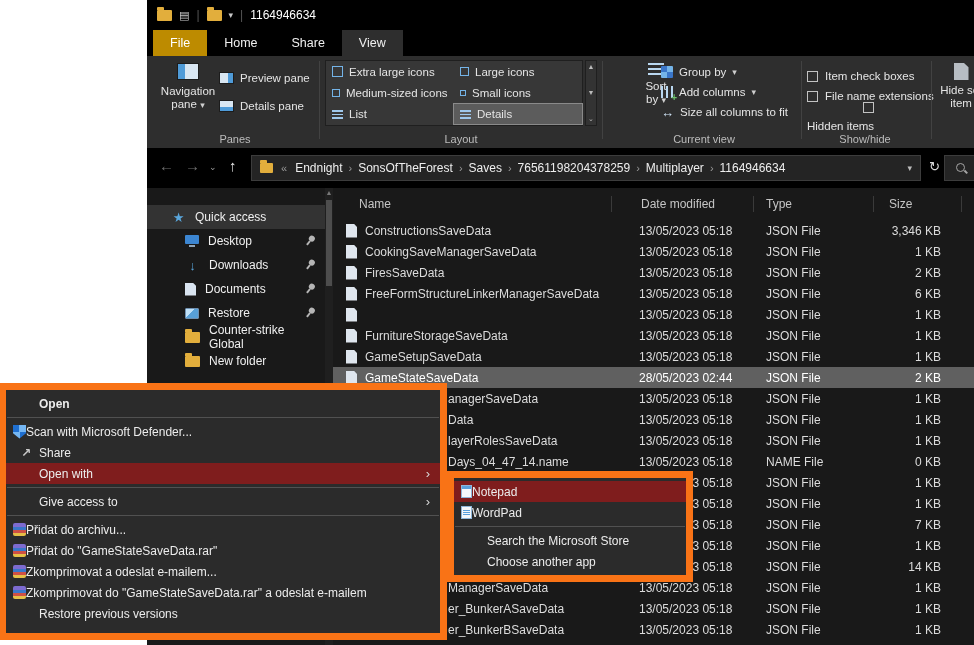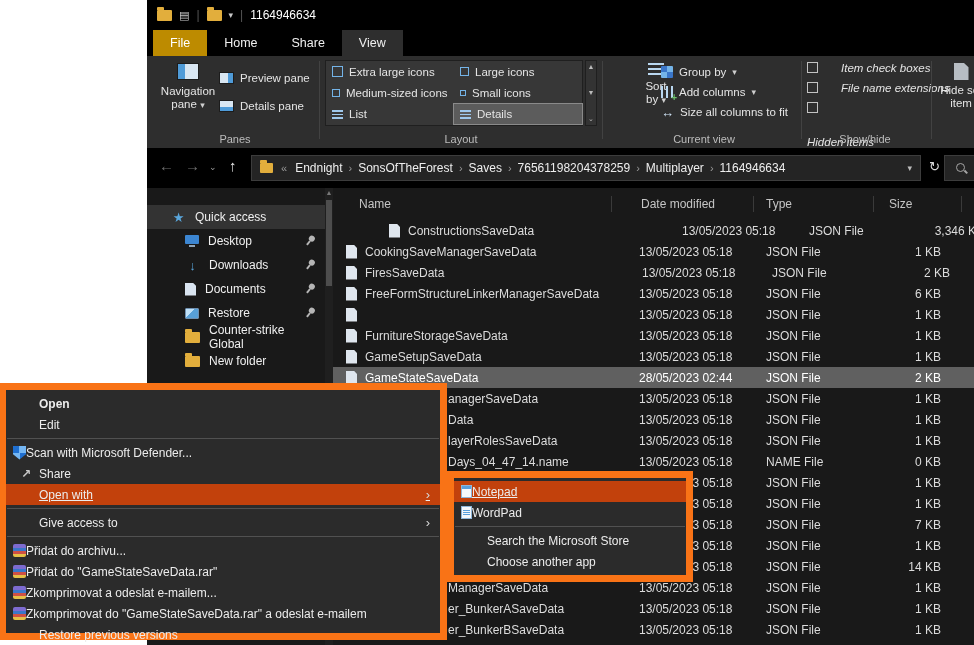--- a/index.html
+++ b/index.html
@@ -45,21 +45,21 @@
   #gal-scroll { position:absolute; left:438px; top:4px; width:12px; height:66px; background:#333; border:1px solid #1f1f1f; display:flex; flex-direction:column; justify-content:space-between; align-items:center; color:#bbb; font-size:7px; padding:2px 0; }
 
   #sort-btn { position:absolute; left:486px; top:4px; width:46px; height:70px; text-align:center; }
   .sort-ico { width:16px; height:13px; margin:3px auto 4px; background:repeating-linear-gradient(#b9d7f0 0 2px,transparent 2px 5px); }
   .cv-row { position:absolute; left:514px; height:20px; display:flex; align-items:center; gap:6px; }
   .groupby-ico { width:12px; height:12px; background:conic-gradient(#74b4e8 0 25%,#3a76c9 0 50%,#74b4e8 0 75%,#3a76c9 0); border-radius:1px; flex:none; }
   .addcol-ico { width:12px; height:12px; background:repeating-linear-gradient(90deg,#b9d7f0 0 2px,transparent 2px 5px); position:relative; flex:none; }
   .addcol-ico::after { content:"+"; position:absolute; right:-4px; bottom:-5px; color:#6cc06c; font-size:10px; font-weight:bold; }
   .sizecol-ico::before { content:"↔"; color:#cfe3f5; font-size:13px; }
 
-  .cbrow { position:absolute; left:660px; height:20px; display:flex; align-items:flex-start; gap:23px;font-style:italic; }
+  .cbrow { position:absolute; left:660px; height:20px; display:flex; align-items:flex-end; gap:7px; }
   .cbox { width:11px; height:11px; border:1px solid #c3c3c3; flex:none; }
   #hidesel-btn { position:absolute; left:790px; top:4px; width:48px; height:70px; text-align:center; }
   .hidesel-ico { width:15px; height:17px; background:#cfd6dd; clip-path:polygon(0 0,70% 0,100% 25%,100% 100%,0 100%); margin:3px auto 4px; opacity:.85; }
 
   
   #addrbar { position:absolute; left:0; top:148px; right:0; height:40px; background:#000; color:#e8e8e8; }
   .nav-glyph { position:absolute; top:9px; font-size:15px; }
   #addr-field { position:absolute; left:104px; top:7px; width:670px; height:26px; background:#242424; border:1px solid #3c3c3c; display:flex; align-items:center; gap:6px; padding:0 8px; font-size:12px; }
   .crumb { color:#eee; }
   .crumb-sep { color:#9a9a9a; font-size:11px; padding:0 2px; }
@@ -106,21 +106,21 @@
   .fdoc { width:11px; height:14px; flex:none; background:#dfe6ee; clip-path:polygon(0 0,70% 0,100% 25%,100% 100%,0 100%); }
   .cell-date { width:142px; padding-left:28px; }
   .cell-type { width:120px; padding-left:13px; }
   .cell-size { width:92px; padding-right:24px; text-align:right; }
 
   
   .menu { position:absolute; background:#2b2b2b; border:7px solid #f97316; padding:3px 0; z-index:20; font-size:12px; color:#ececec; }
   #ctx-menu { left:-1px; top:383px; width:448px; height:257px; }
   #ow-menu { left:447px; top:471px; width:246px; }
   .mitem { height:21px; display:flex; align-items:center; padding-right:10px; position:relative; }
-  .mitem.hl { background:#c2410c;text-decoration:underline; }
+  .mitem.hl { background:#7f1d1d; }
   .mitem.bold { font-weight:bold; }
   .mi-icon { width:26px; margin-left:7px; flex:none; display:flex; justify-content:center; align-items:center; }
   .marrow { margin-left:auto; color:#d8d8d8; font-size:13px; }
   .msep { height:1px; background:#515151; margin:3px 1px; }
   .mi-defender { width:13px; height:14px; background:conic-gradient(#74b6f3 0 25%,#1f6fd0 0 50%,#74b6f3 0 75%,#1f6fd0 0); clip-path:polygon(0 0,100% 0,100% 62%,50% 100%,0 62%); }
   .mi-share::before { content:"↗"; color:#c9c9c9; font-size:12px; font-weight:bold; }
   .mi-winrar { width:13px; height:13px; background:linear-gradient(#7d6bd0 0 34%,#3a76c9 34% 55%,#cf5044 55% 76%,#e5bf47 76%); border-radius:2px; }
   .mi-notepad { width:11px; height:13px; background:#f5f8fb; border:1px solid #8fb6d9; position:relative; }
   .mi-notepad::before { content:""; position:absolute; left:0; top:0; right:0; height:3px; background:#5aa0dc; }
   .mi-wordpad { width:11px; height:13px; background:#f5f8fb; border:1px solid #8fb6d9; position:relative; }
@@ -326,39 +326,39 @@
           <span class="hcell" style="left:26px">Name</span>
           <span class="hcell" style="left:308px">Date modified</span>
           <span class="hcell" style="left:433px">Type</span>
           <span class="hcell" style="left:556px">Size</span>
           <span class="hsep" style="left:278px"></span>
           <span class="hsep" style="left:420px"></span>
           <span class="hsep" style="left:540px"></span>
           <span class="hsep" style="left:628px"></span>
         </div>
         <div id="rows">
-            <div class="frow" style="top: 32px; padding-left: 43px;">
+            <div class="frow" style="top: 32px;">
               <div class="cell cell-name">
                 <span class="fdoc"></span>
                 <span>ConstructionsSaveData</span>
               </div>
               <div class="cell cell-date">13/05/2023 05:18</div>
               <div class="cell cell-type">JSON File</div>
               <div class="cell cell-size">3,346 KB</div>
             </div>
             <div class="frow" style="top: 53px;">
               <div class="cell cell-name">
                 <span class="fdoc"></span>
                 <span>CookingSaveManagerSaveData</span>
               </div>
               <div class="cell cell-date">13/05/2023 05:18</div>
               <div class="cell cell-type">JSON File</div>
               <div class="cell cell-size">1 KB</div>
             </div>
-            <div class="frow" style="top: 74px; justify-content: space-between;">
+            <div class="frow" style="top: 74px;">
               <div class="cell cell-name">
                 <span class="fdoc"></span>
                 <span>FiresSaveData</span>
               </div>
               <div class="cell cell-date">13/05/2023 05:18</div>
               <div class="cell cell-type">JSON File</div>
               <div class="cell cell-size">2 KB</div>
             </div>
             <div class="frow" style="top: 95px;">
               <div class="cell cell-name">
@@ -493,24 +493,20 @@
           </div>
       </div>
     </div>
   </div>
 
   <div id="ctx-menu" class="menu">
       <div class="mitem bold">
         <span class="mi-icon"></span>
         <span>Open</span>
       </div>
-      <div class="mitem">
-        <span class="mi-icon"></span>
-        <span>Edit</span>
-      </div>
       <div class="msep"></div>
       <div class="mitem">
         <span class="mi-icon mi-defender"></span>
         <span>Scan with Microsoft Defender...</span>
       </div>
       <div class="mitem">
         <span class="mi-icon mi-share"></span>
         <span>Share</span>
       </div>
       <div class="mitem hl">

